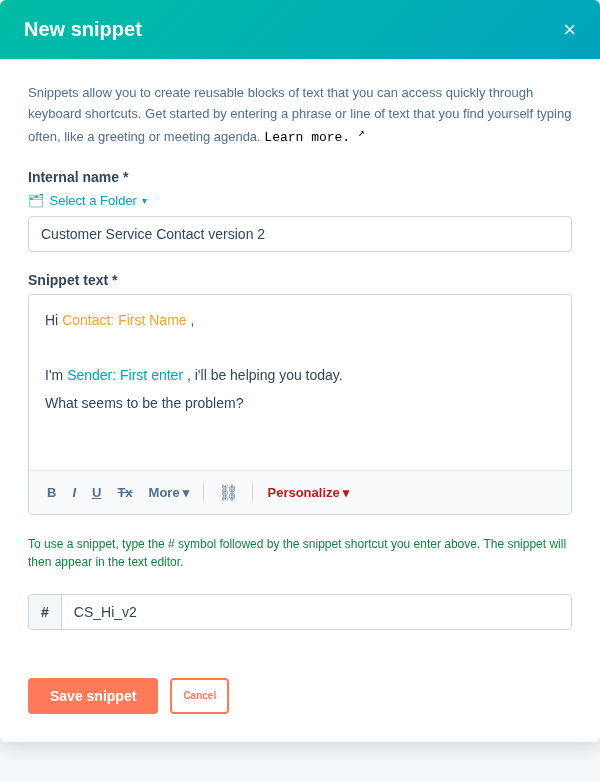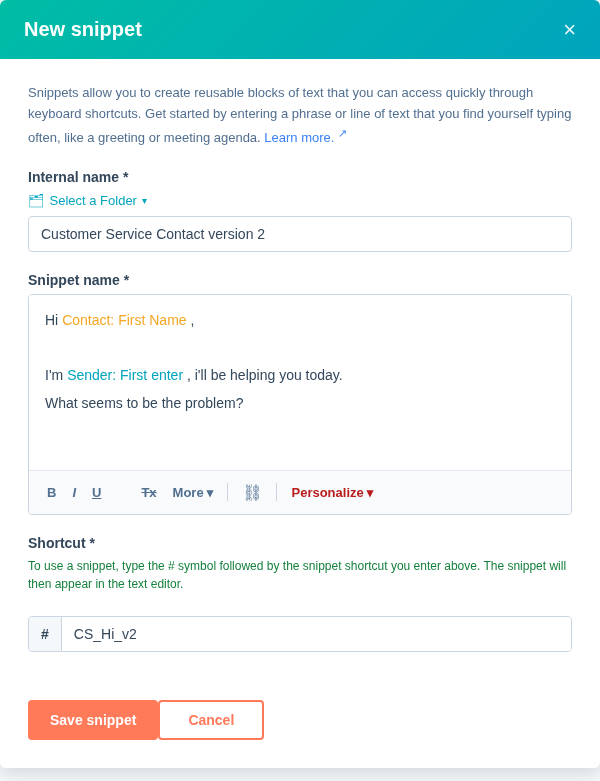--- a/index.html
+++ b/index.html
@@ -43,22 +43,23 @@
     .modal-body {
       padding: 24px 28px 28px;
     }
     .info-text {
       font-size: 13px;
       color: #516f90;
       line-height: 1.6;
       margin-bottom: 20px;
     }
     .info-text a {
-      color: #3b82f6;
+      color: #000000;
       text-decoration: none;
+      font-family: Liberation Mono, monospace;
     }
     .learn-more-icon {
       font-size: 11px;
       vertical-align: super;
     }
     .form-group {
       margin-bottom: 20px;
     }
     .form-label {
       display: block;
@@ -135,21 +136,21 @@
       border-radius: 3px;
       color: #516f90;
       font-size: 13px;
       font-weight: 600;
       display: inline-flex;
       align-items: center;
       gap: 3px;
     }
     .toolbar-btn.italic { font-style: italic; }
     .toolbar-btn.underline { text-decoration: underline; }
-    .toolbar-btn.strikethrough { text-decoration: line-through; margin-left: 24px; }
+    .toolbar-btn.strikethrough { text-decoration: line-through; }
     .toolbar-separator {
       width: 1px;
       height: 18px;
       background: #cbd6e2;
       margin: 0 4px;
     }
     .toolbar-link-btn {
       color: #516f90;
       font-size: 16px;
       background: none;
@@ -195,38 +196,39 @@
       flex: 1;
       border: none;
       outline: none;
       padding: 9px 12px;
       font-size: 14px;
       color: #33475b;
     }
     .modal-footer {
       padding: 0 28px 28px;
       display: flex;
+      gap: 12px;
     }
     .btn-save {
       background: #ff7a59;
       color: #fff;
       border: none;
       border-radius: 4px;
       padding: 10px 22px;
       font-size: 14px;
       font-weight: 600;
       cursor: pointer;
     }
     .btn-cancel {
       background: #fff;
       color: #ff7a59;
       border: 2px solid #ff7a59;
       border-radius: 4px;
-      padding: 10px 28px;
-      font-size: 14px;
+      padding: 10px 11px;
+      font-size: 10px;
       font-weight: 600;
       cursor: pointer;
     }
   </style>
 </head>
 <body>
 
 <div class="modal">
 
   <div class="modal-header">
@@ -250,21 +252,21 @@
         <button class="folder-select">
           <span class="folder-icon">🗂</span>
           <span>Select a Folder</span>
           <span class="chevron-icon">▾</span>
         </button>
       </div>
       <input class="form-input" type="text" value="Customer Service Contact version 2" style="">
     </div>
 
     <div class="form-group">
-      <label class="form-label">Snippet name *</label>
+      <label class="form-label">Snippet text *</label>
       <div class="snippet-editor">
         <div class="editor-content" contenteditable="true" style="">
           <p>
             <span>Hi </span><span class="token-orange">Contact: First Name</span><span> ,</span>
           </p>
           <p>&nbsp;</p>
           <p>
             <span>I'm </span><span class="token-teal">Sender: First enter</span><span> , i'll be helping you today.</span>
           </p>
           <p>
@@ -285,21 +287,20 @@
           <div class="toolbar-separator"></div>
           <button class="personalize-btn">
             <span>Personalize</span>
             <span>▾</span>
           </button>
         </div>
       </div>
     </div>
 
     <div class="form-group">
-      <label class="form-label">Shortcut *</label>
       <p class="shortcut-hint">To use a snippet, type the # symbol followed by the snippet shortcut you enter above. The snippet will then appear in the text editor.</p>
       <div class="shortcut-input-wrap">
         <span class="shortcut-prefix">#</span>
         <input class="shortcut-field" type="text" value="CS_Hi_v2" style="">
       </div>
     </div>
   </div>
 
   <div class="modal-footer">
     <button class="btn-save">Save snippet</button>

